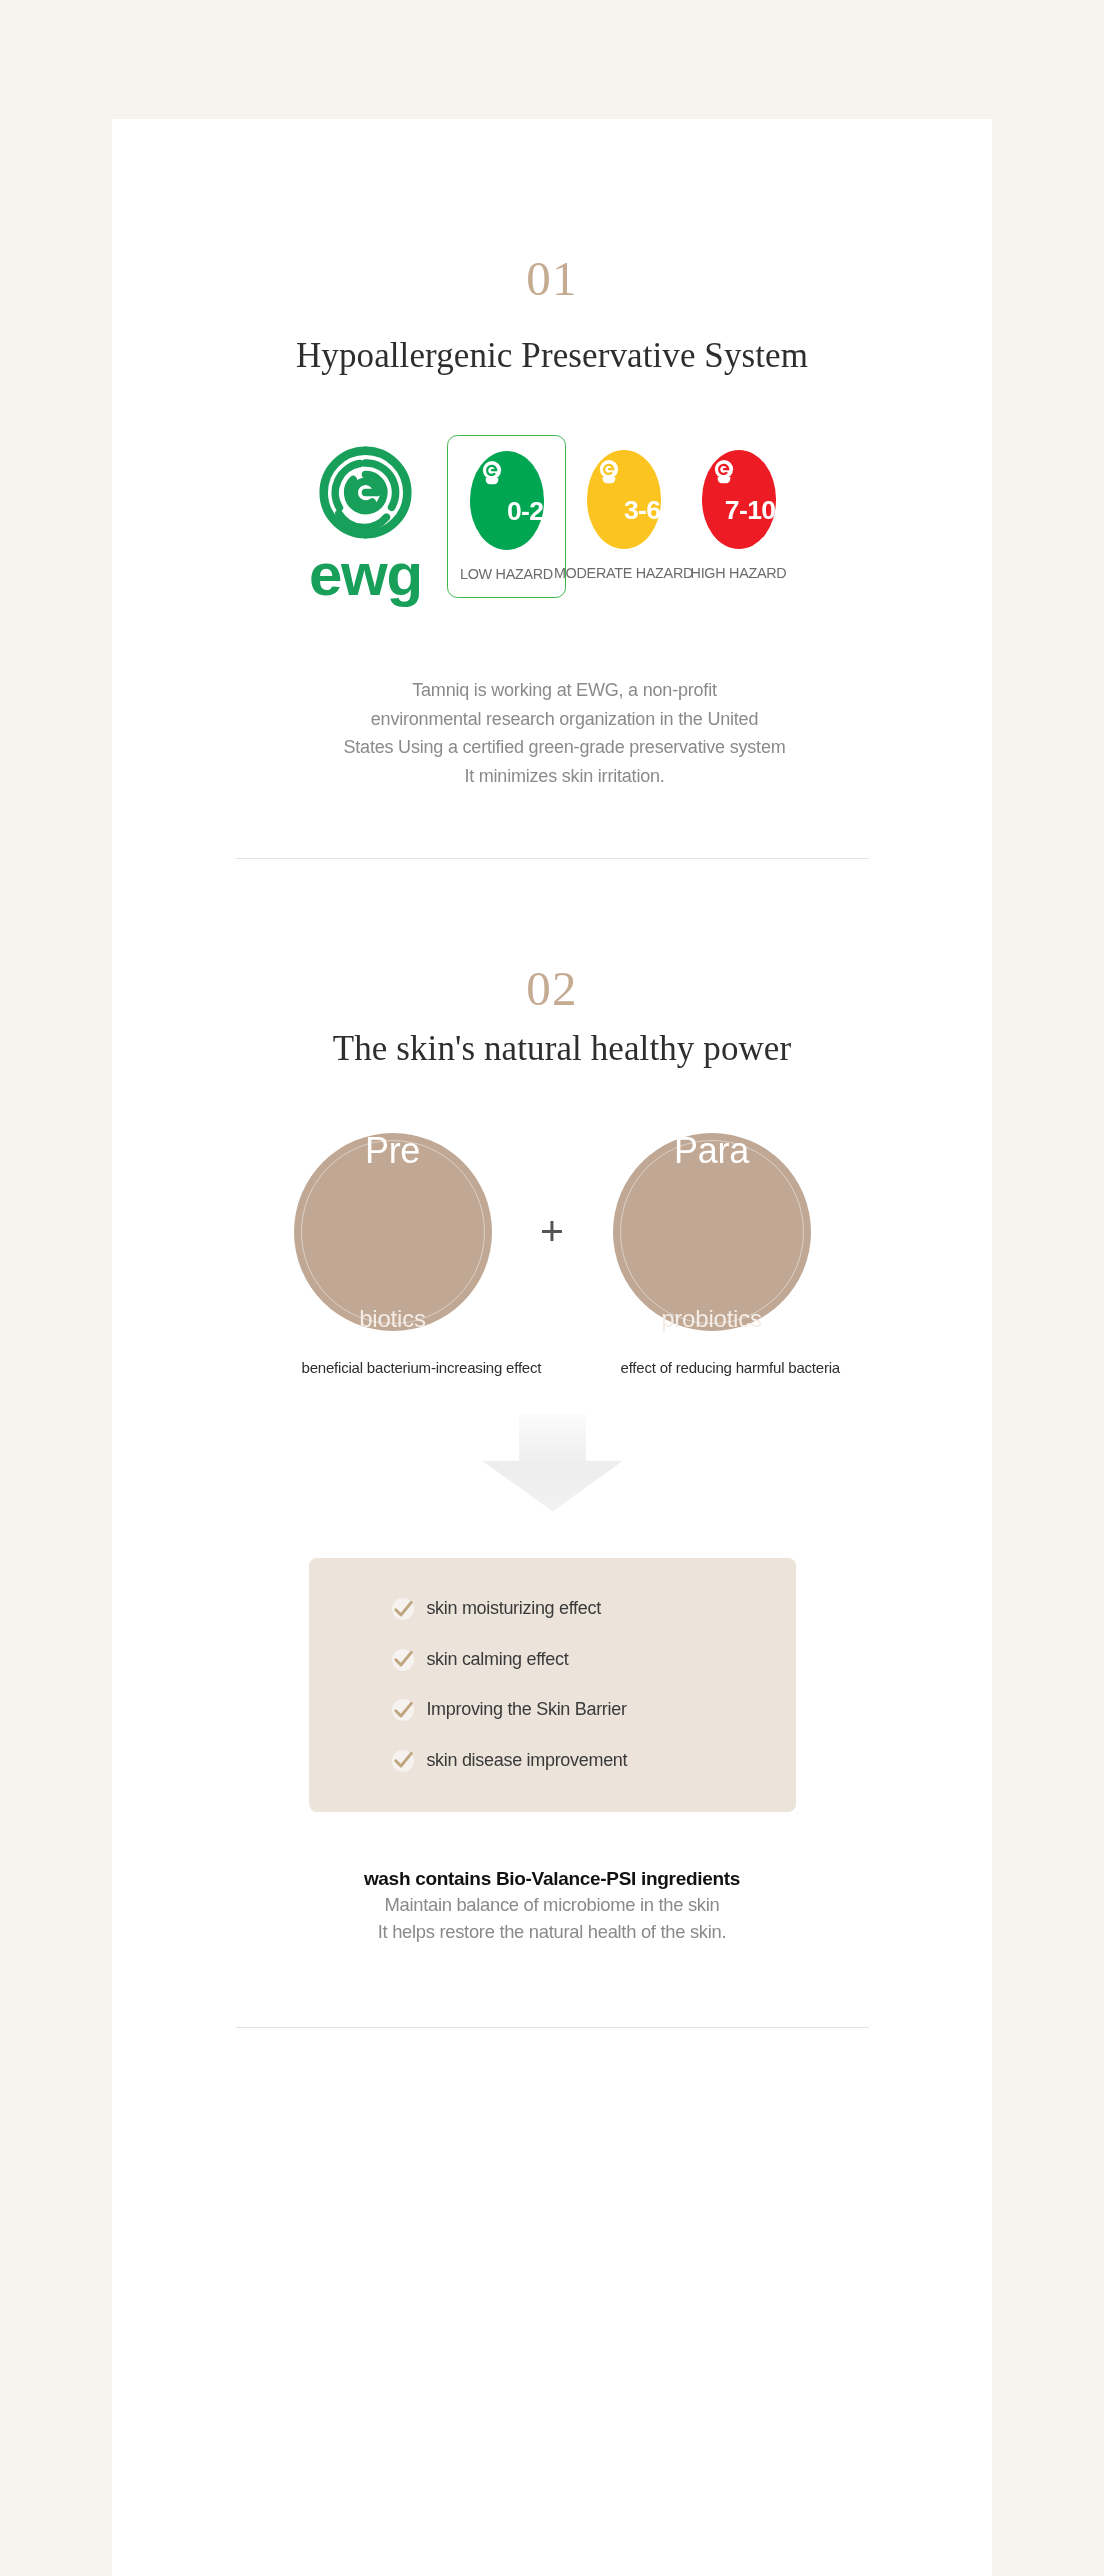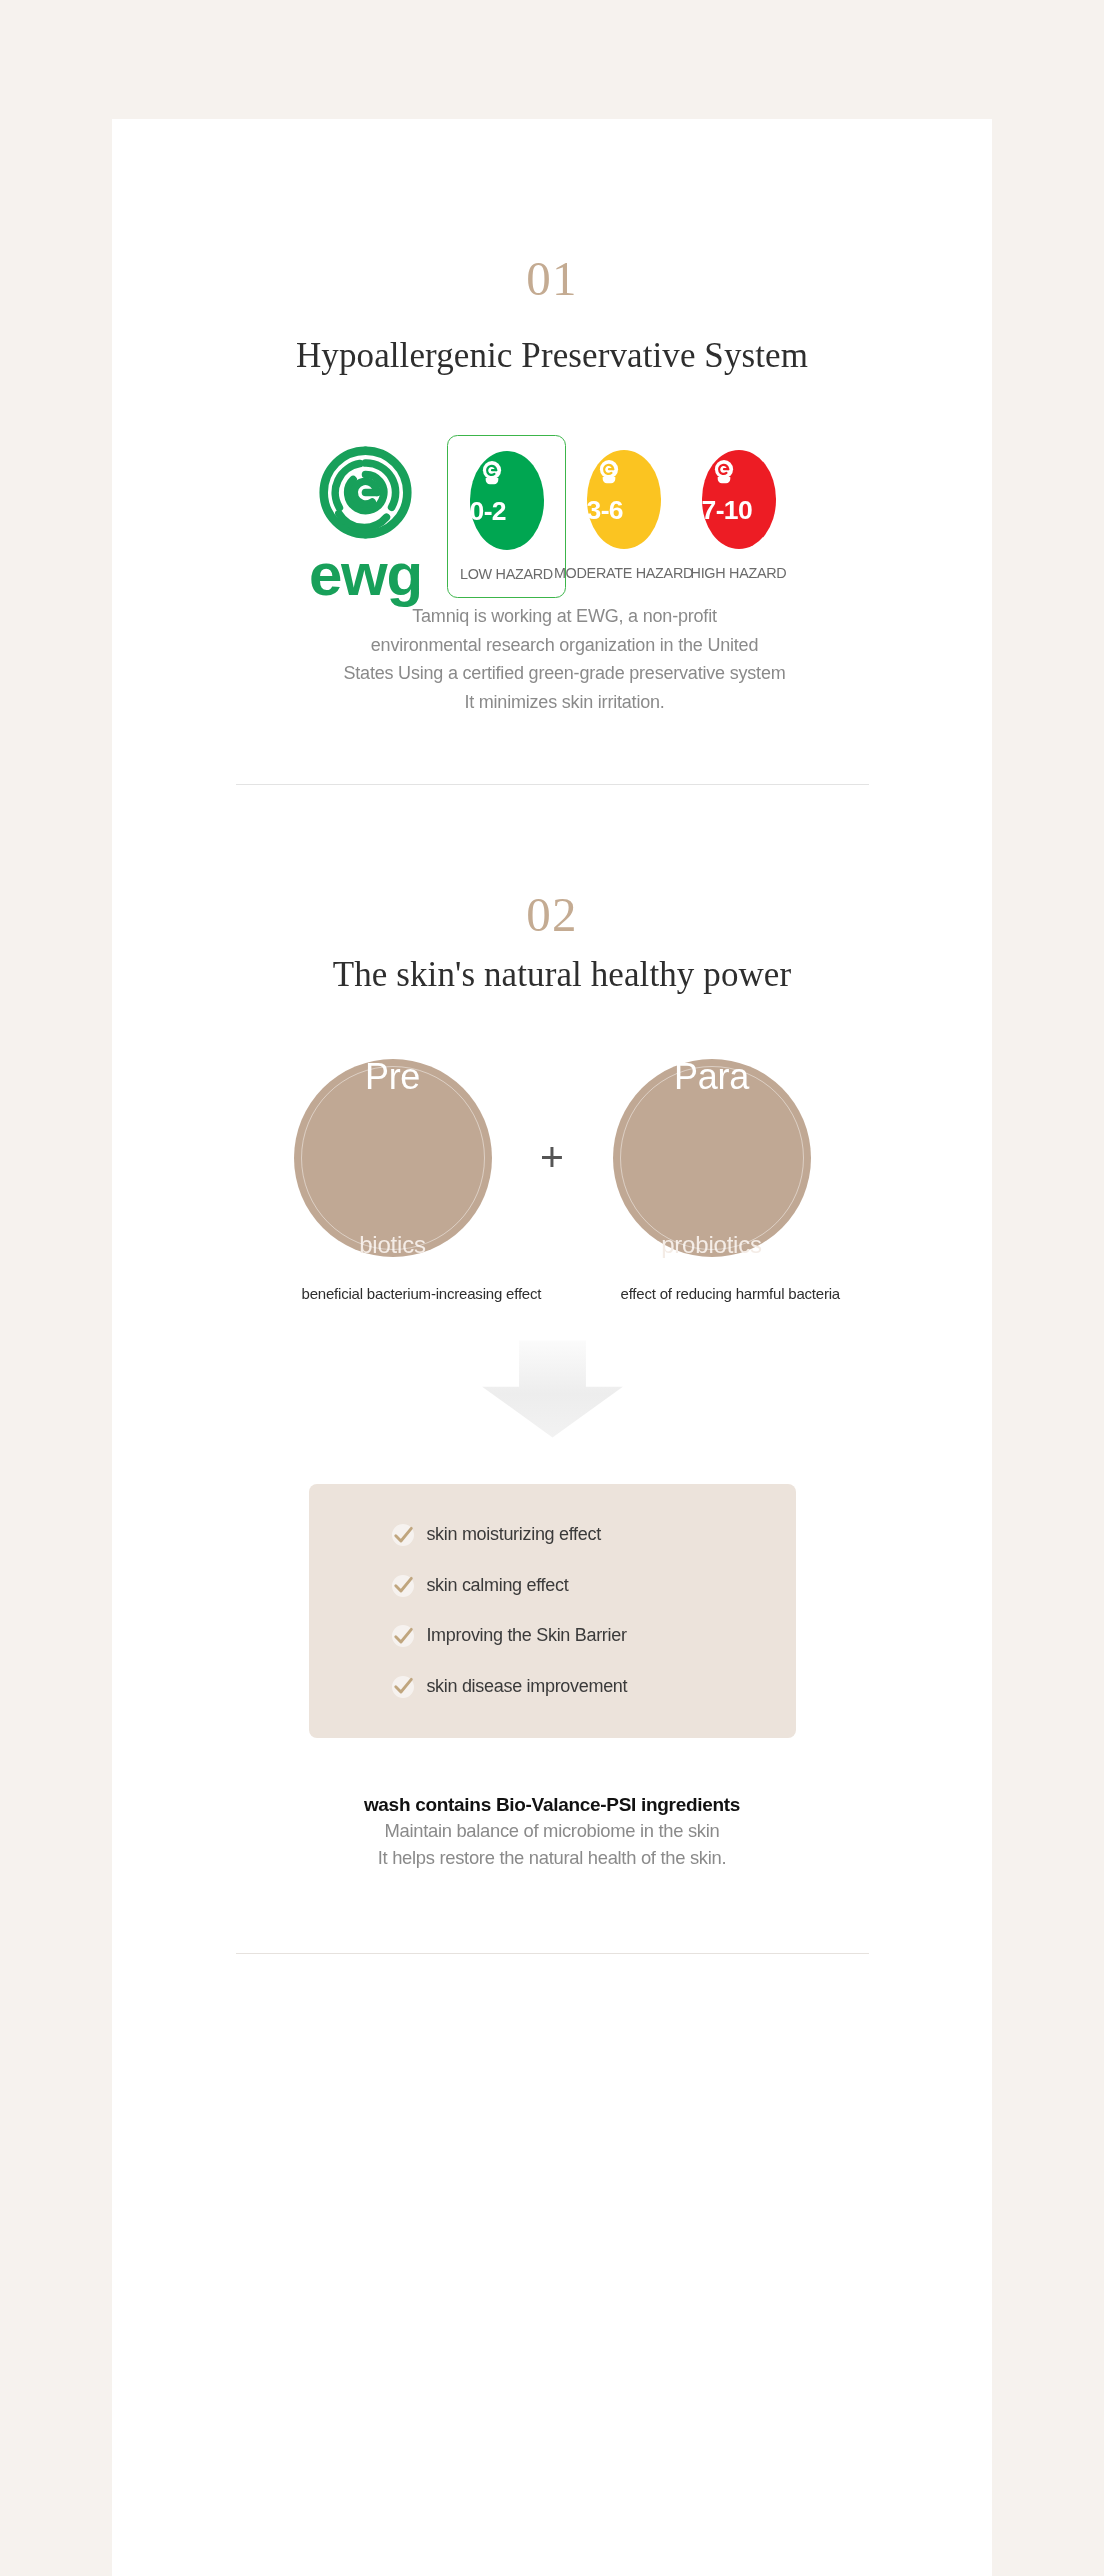--- a/index.html
+++ b/index.html
@@ -93,21 +93,21 @@
     border-radius:10.4px;
     width:119px;
   }
   .hazard-pill {
     width:74px;
     height:99px;
     border-radius:37px / 49px;
     position:relative;
     display:flex;
     align-items:center;
-    justify-content:flex-start;
+    justify-content:flex-end;
   }
   .hazard-pill .mini-icon {
     position:absolute;
     top:8px;
     left:8px;
     width:28px;
     height:28px;
   }
   .hazard-score {
     font-family:"Liberation Sans", sans-serif;
@@ -121,20 +121,21 @@
     margin-top:16px;
     font-family:"Liberation Sans", sans-serif;
     font-size:14.4px;
     font-weight:400;
     color:#6b6b6b;
     letter-spacing:-0.3px;
     white-space:nowrap;
   }
 
   .body-copy {
+    margin-top:74px;
     font-family:"Liberation Sans", sans-serif;
     font-size:18px;
     line-height:1.58;
     color:#8a8a8a;
     font-weight:400;
     letter-spacing:-0.2px;
     padding-left:25px;
   }
   .body-copy div { white-space:nowrap; }
 

